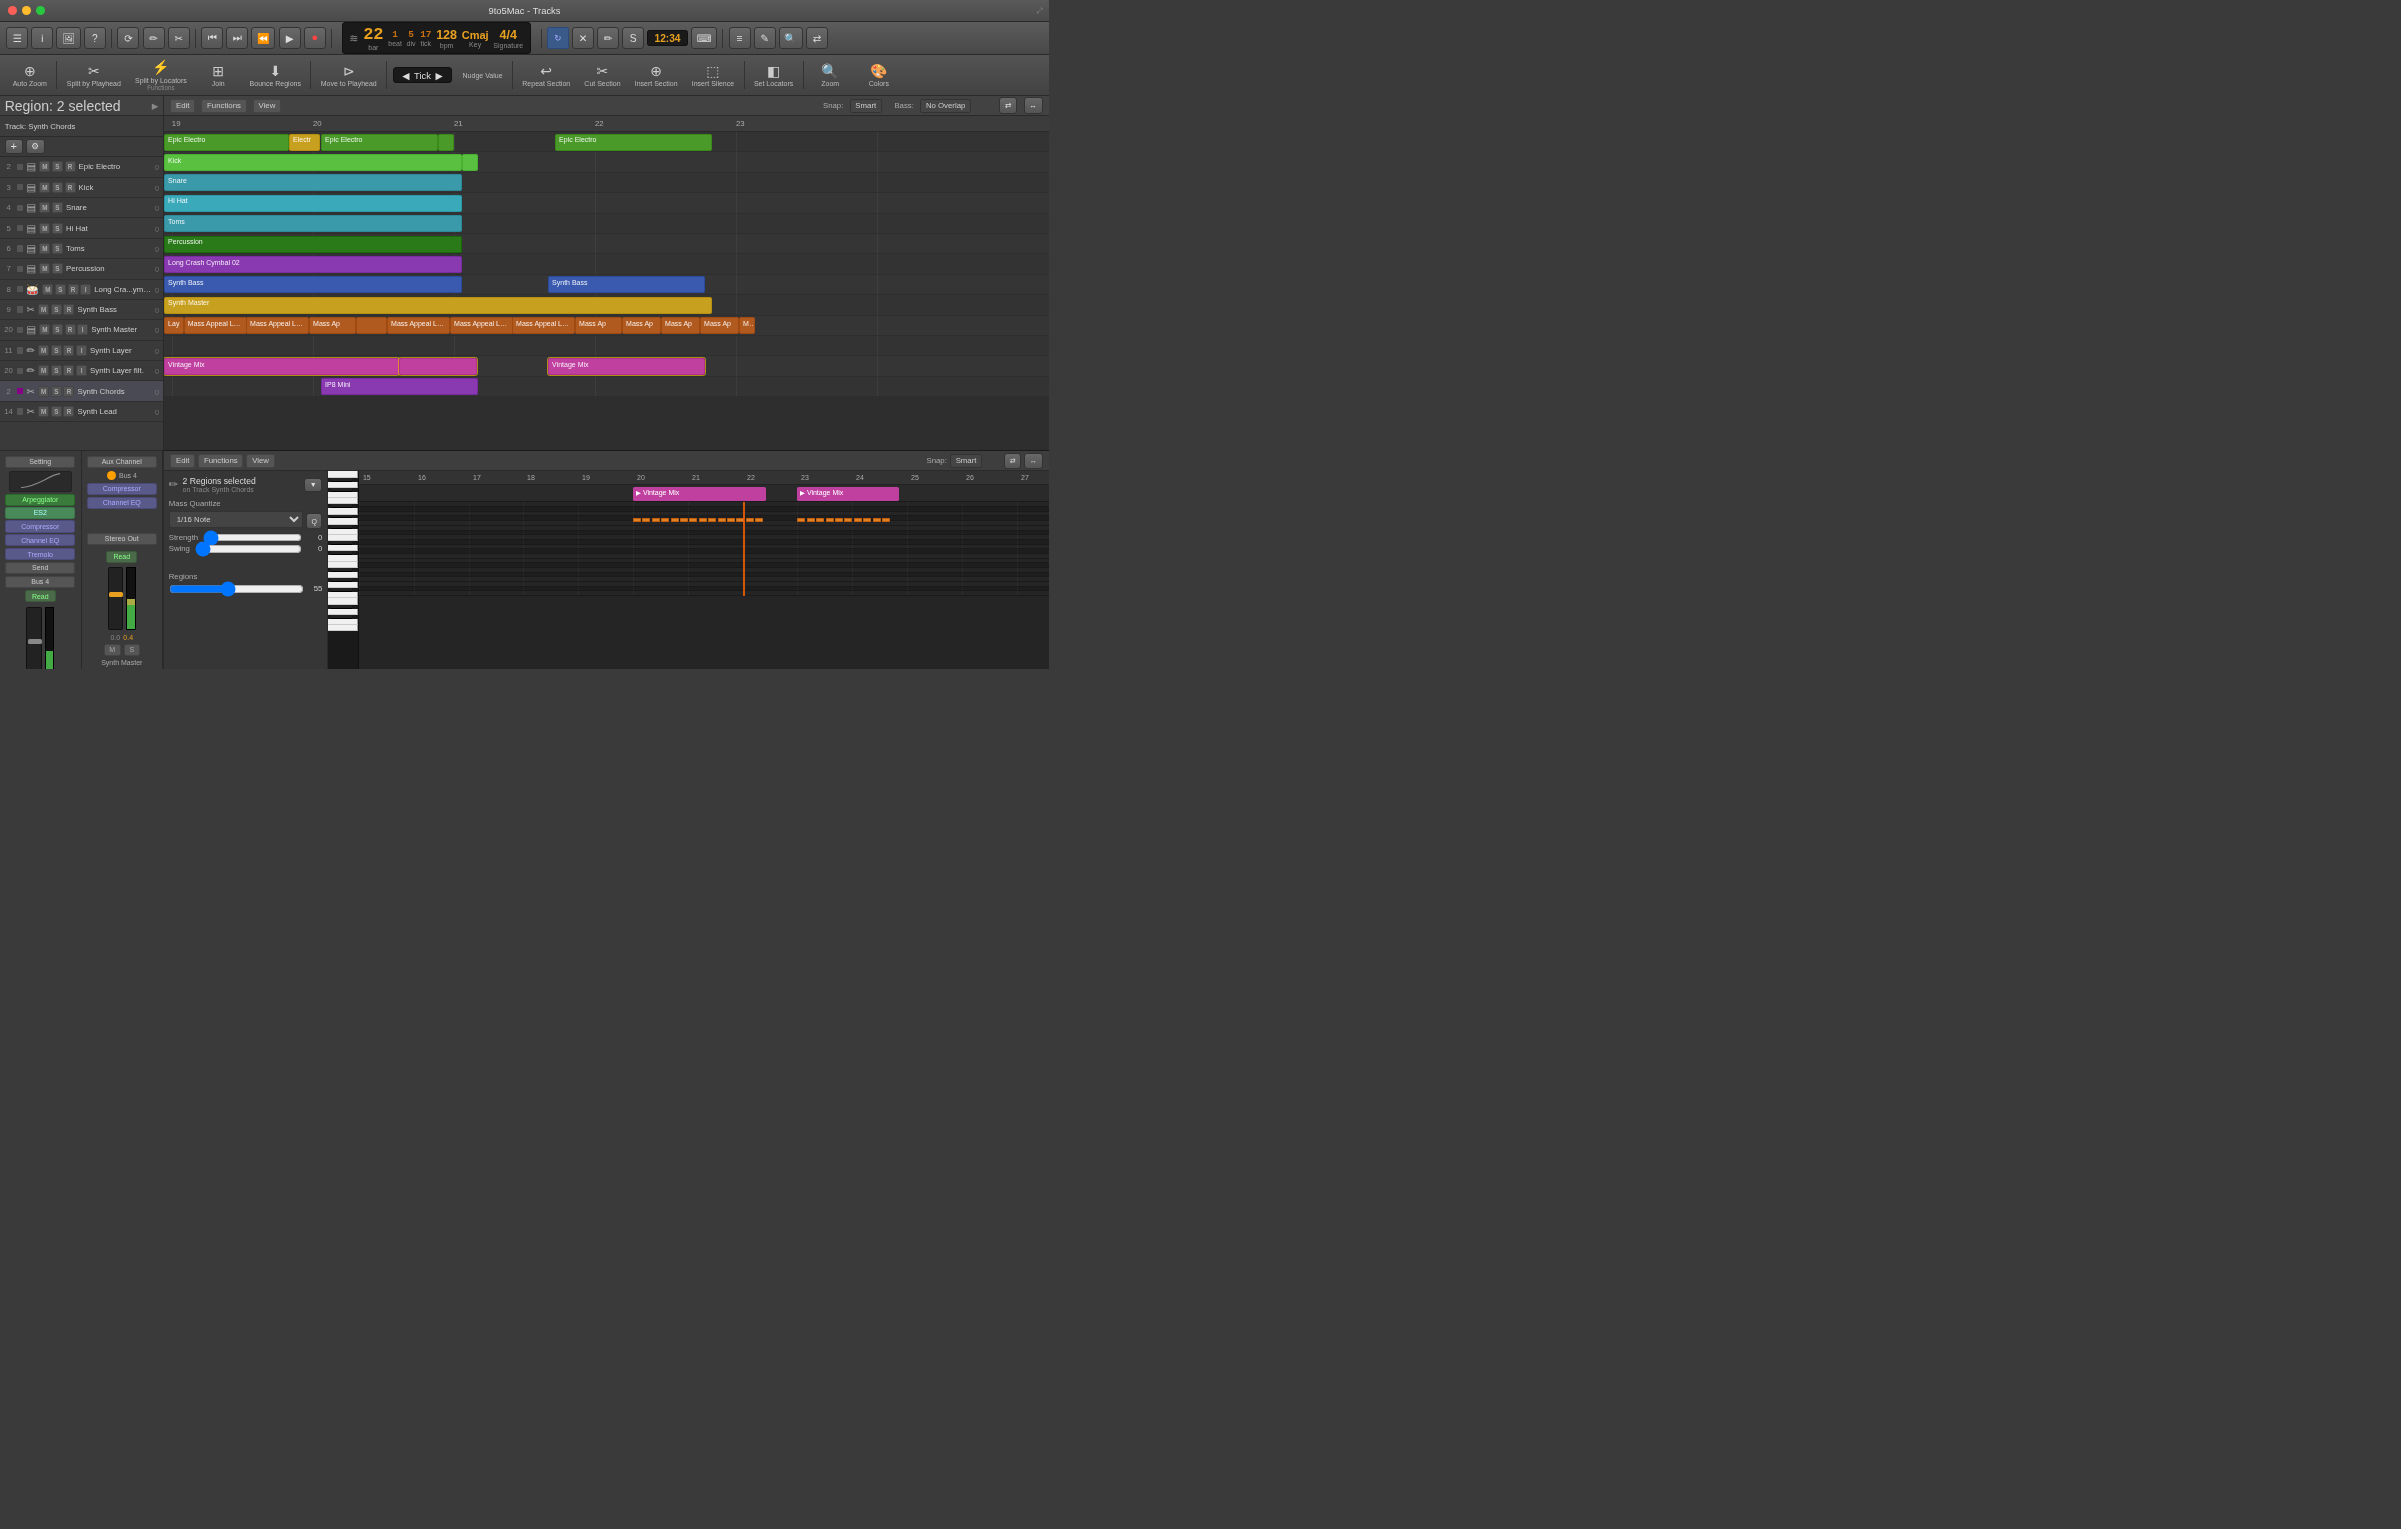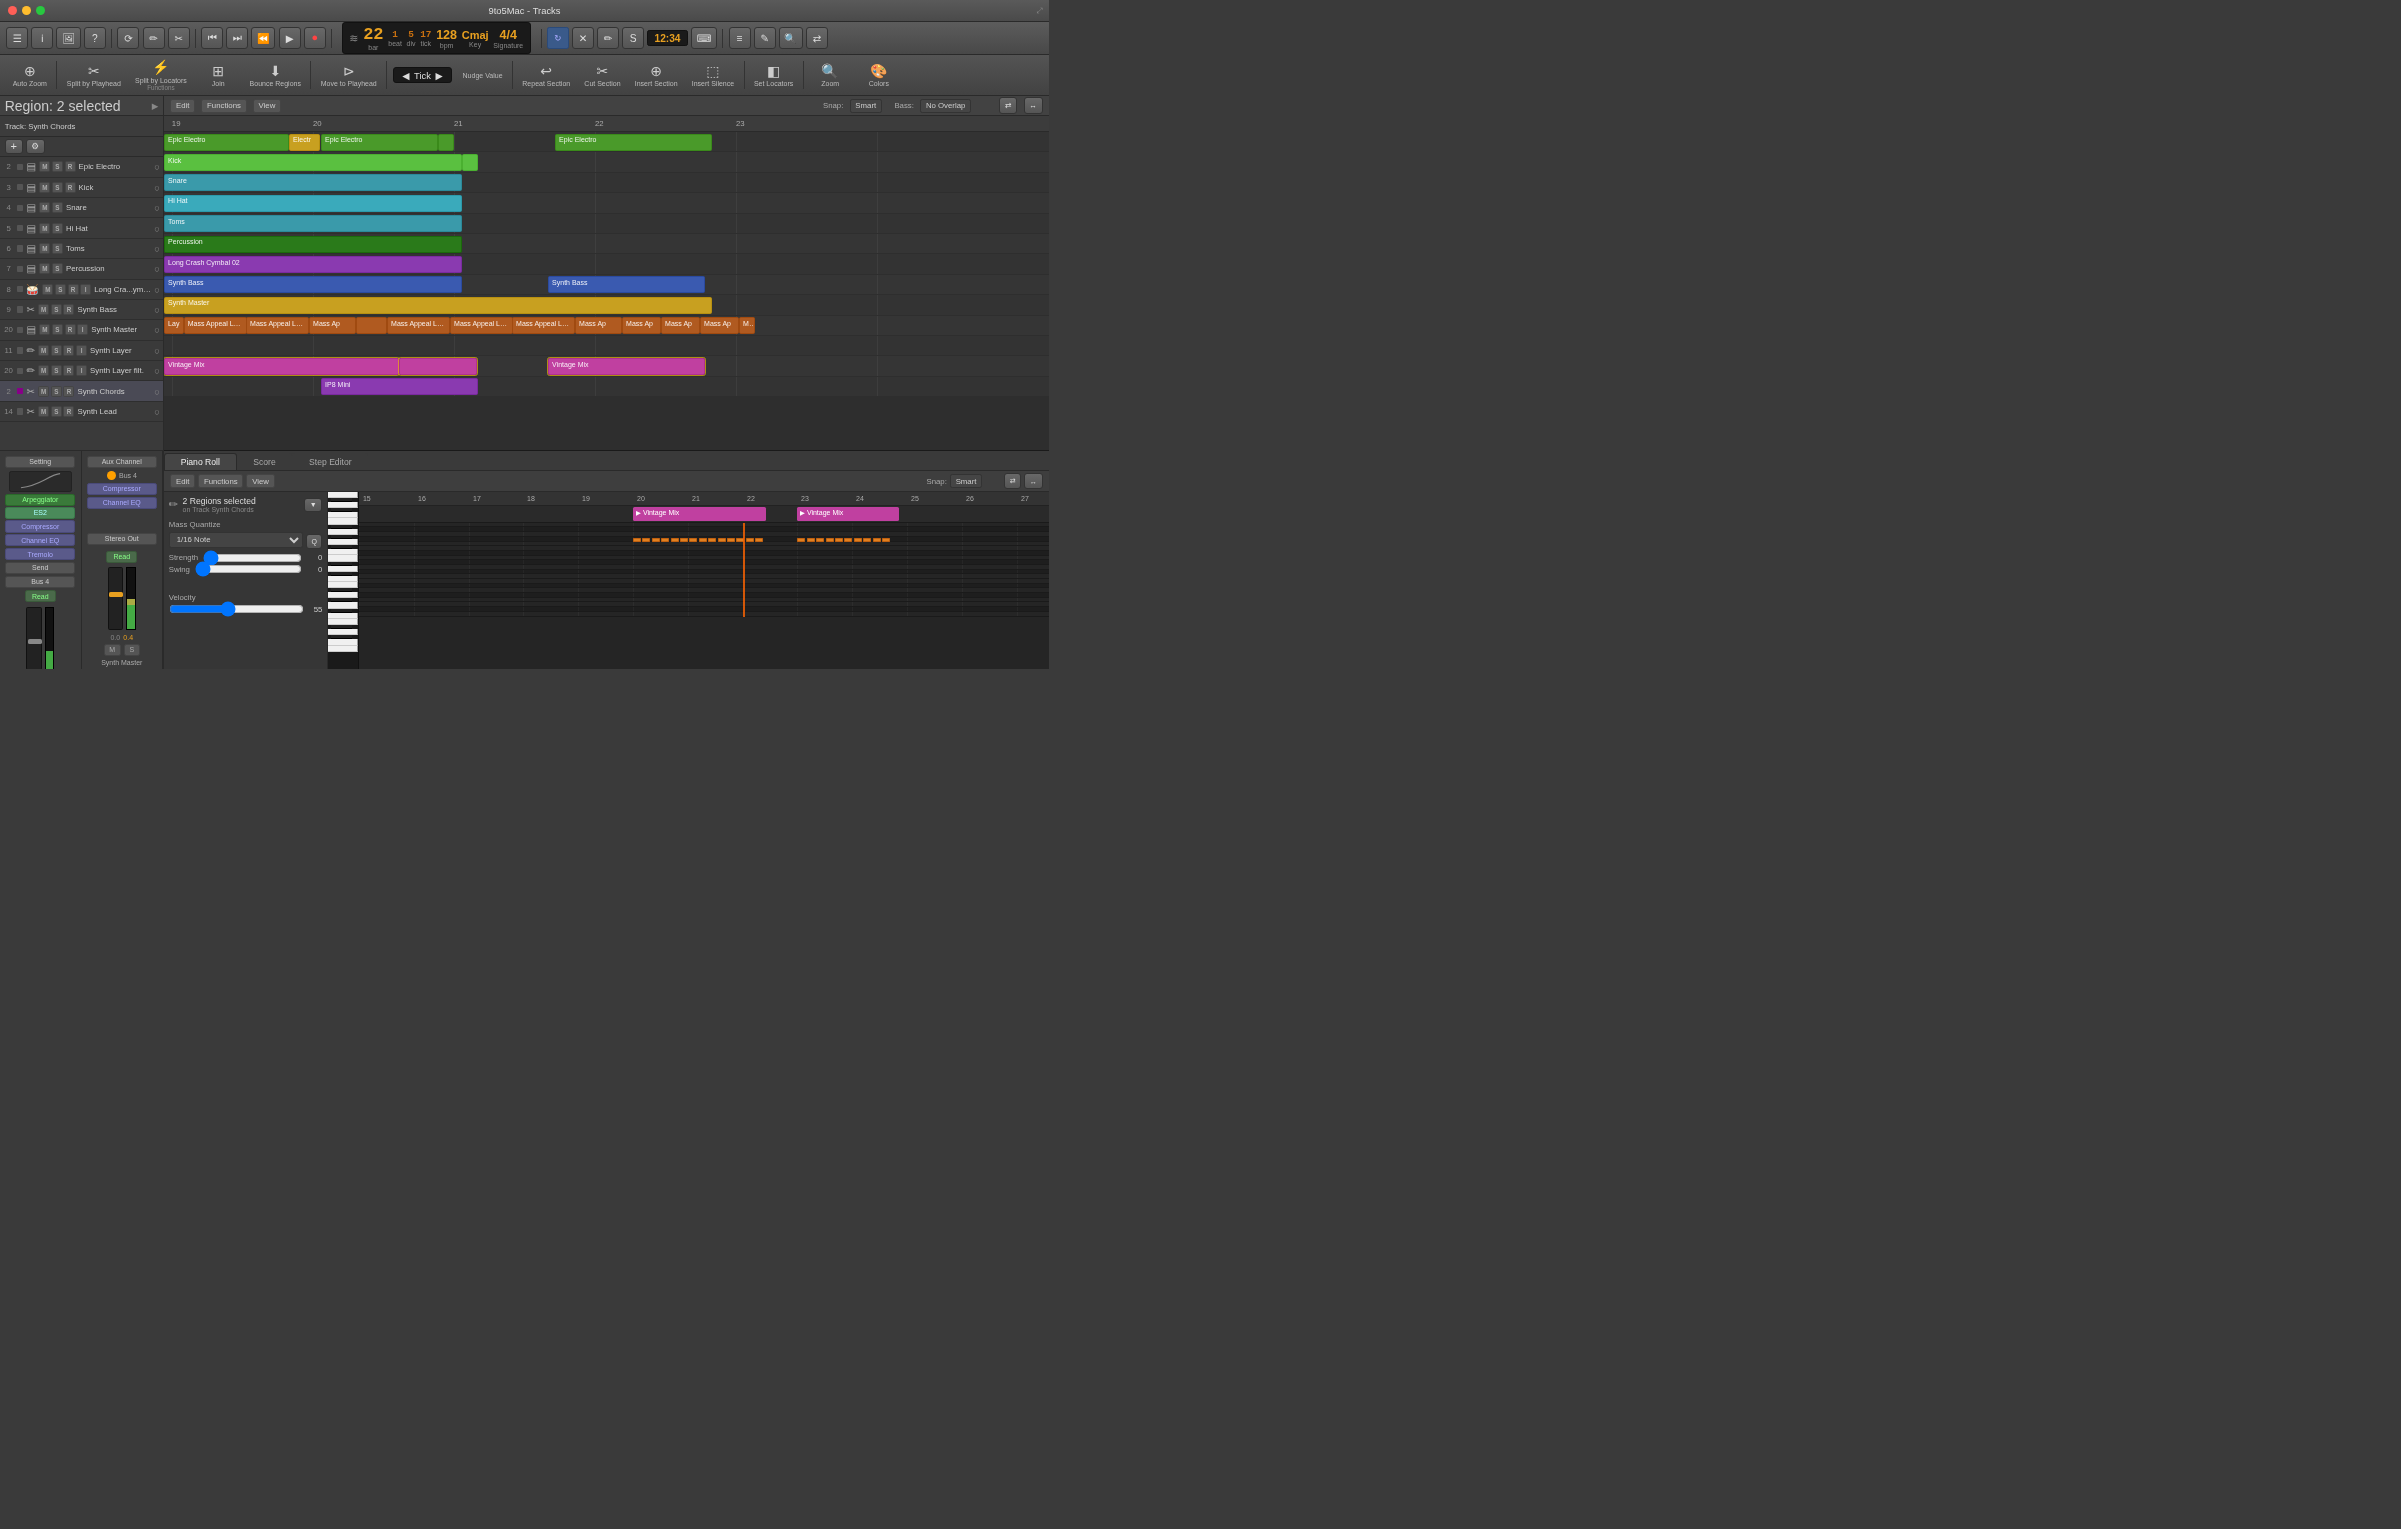--- a/index.html
+++ b/index.html
@@ -1043,25 +1043,20 @@
             <div style="position: absolute; top: 0px; left: 431px; width: 0.8px; height: 100%; background: rgba(255, 255, 255, 0.05);"></div>
             <div style="position: absolute; top: 0px; left: 572px; width: 0.8px; height: 100%; background: rgba(255, 255, 255, 0.05);"></div>
             <div style="position: absolute; top: 0px; left: 713px; width: 0.8px; height: 100%; background: rgba(255, 255, 255, 0.05);"></div>
             <div class="clip clip-purple" style="left: 157px; width: 157px;">IP8 Mini</div>
           </div>
         </div>
 
     </div>
 
     <div id="editor-area">
-      <div id="editor-tabs">
-        <div class="editor-tab active">Piano Roll</div>
-        <div class="editor-tab">Score</div>
-        <div class="editor-tab">Step Editor</div>
-      </div>
       <div id="editor-toolbar">
         <button class="dropdown-btn">Edit</button>
         <button class="dropdown-btn">Functions</button>
         <button class="dropdown-btn">View</button>
         <div style="flex:1;"></div>
         <span style="color:#aaa;font-size:7.8px;">Snap:</span>
         <button class="snap-control">Smart</button>
         <div style="width:15.7px;"></div>
         <button class="toolbar-btn" style="height:15.7px;min-width:15.7px;font-size:7px;">⇄</button>
         <button class="toolbar-btn" style="height:15.7px;min-width:15.7px;font-size:7px;">↔</button>
@@ -1097,21 +1092,21 @@
 
           <div class="param-row">
             <span class="param-label">Swing</span>
             <input type="range" class="param-slider" min="0" max="100" value="0" style="width: 63px; height: 7.8px;">
             <span class="param-value">0</span>
           </div>
 
           <div style="height:15.7px;"></div>
 
           <div>
-            <span class="editor-info-label">Velocity</span>
+            <span class="editor-info-label">Regions</span>
             <div style="display:flex;align-items:center;gap:3.1px;margin-top:3.1px;">
               <input type="range" min="0" max="127" value="55" style="flex: 1 1 0%; height: 7.8px;">
               <span class="param-value">55</span>
             </div>
           </div>
         </div>
 
         <div style="display:flex;flex:1;overflow:hidden;">
 
           <div id="piano-keys" style="overflow-y: hidden;">

